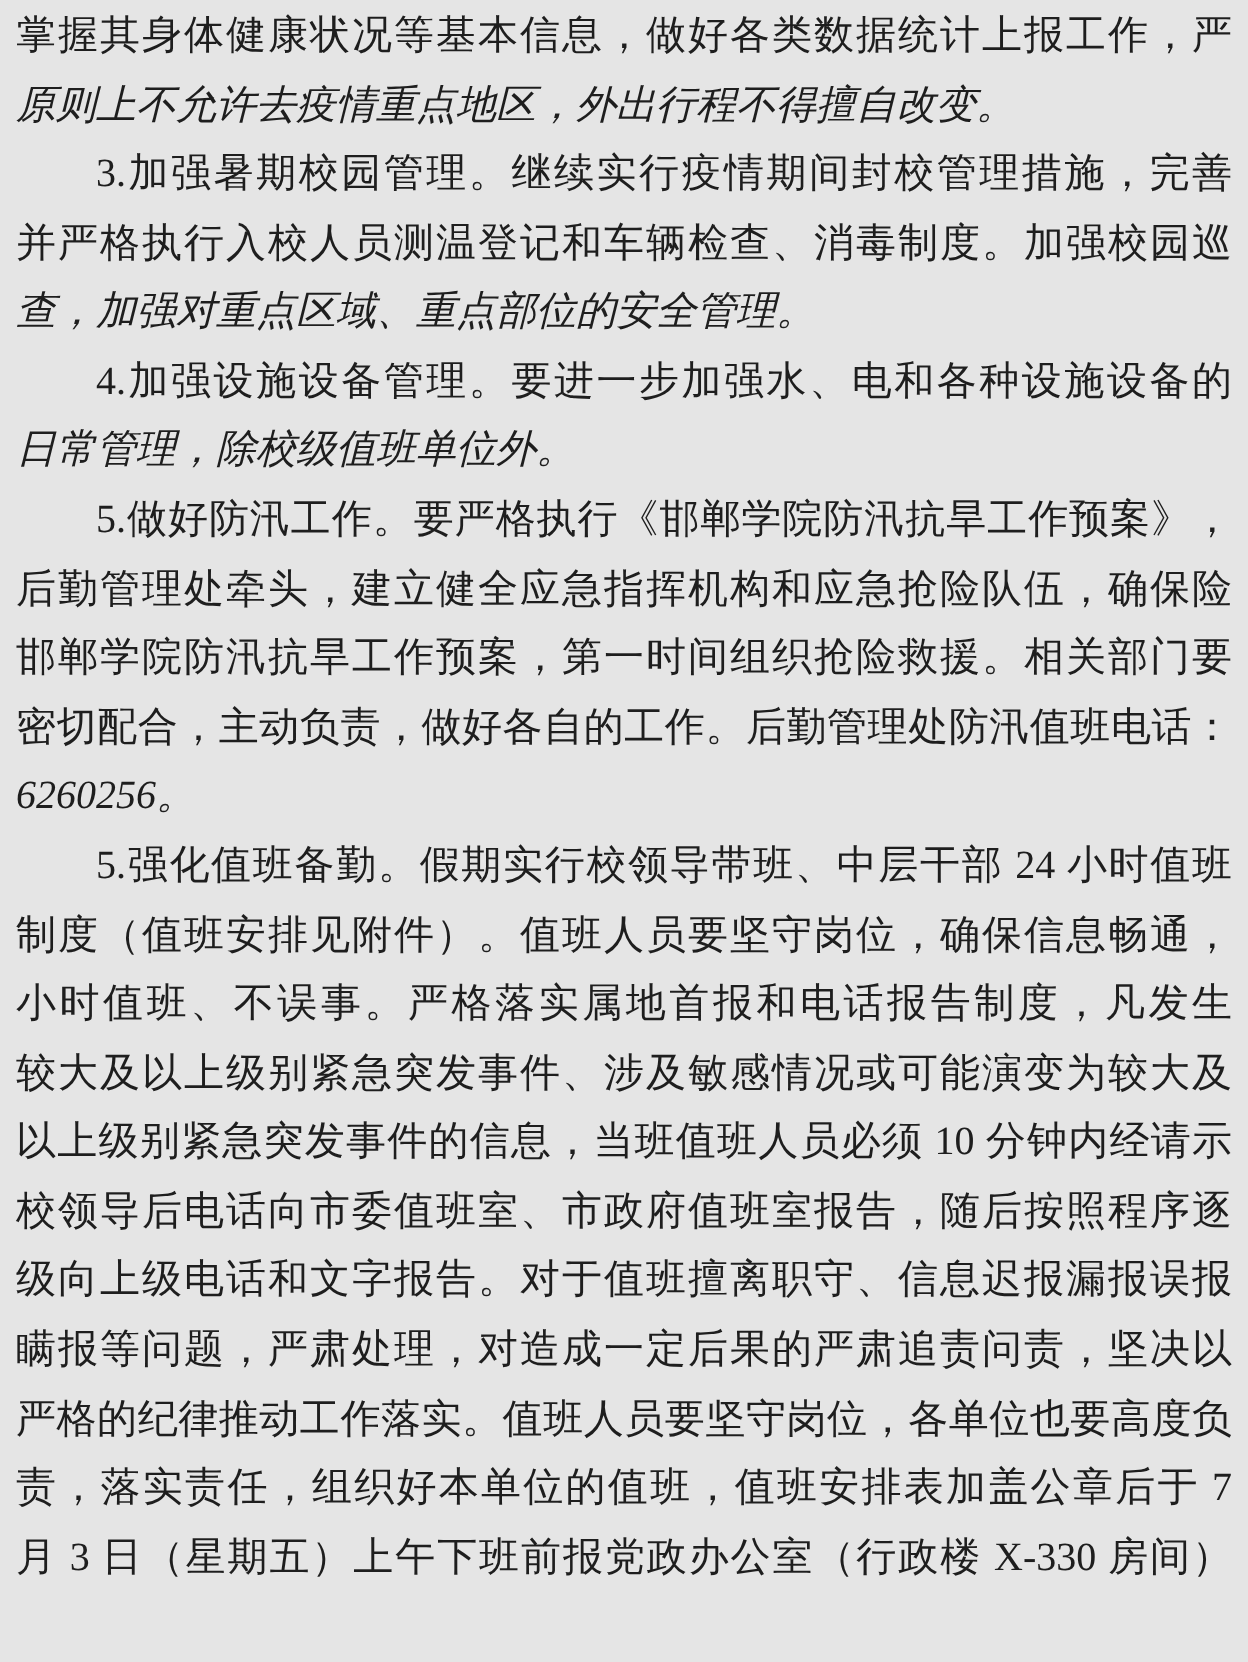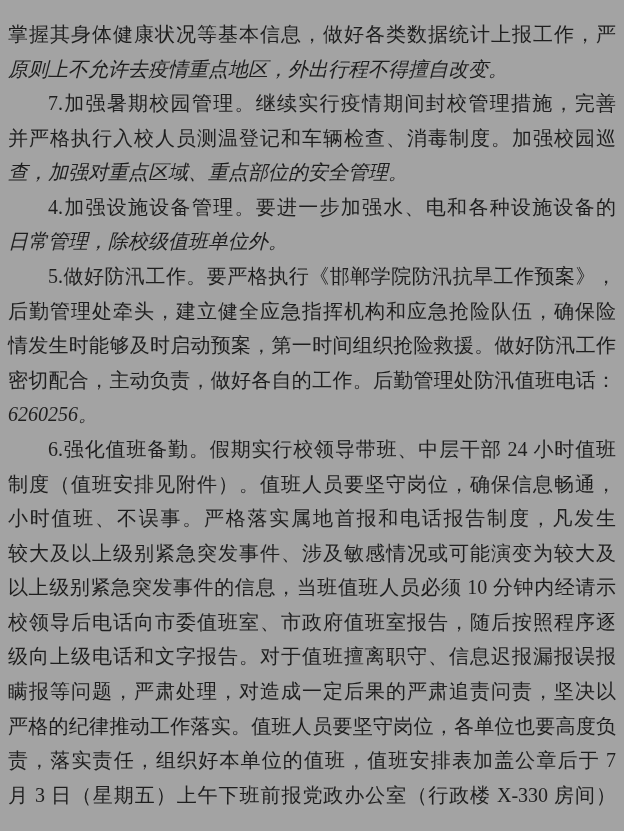--- a/index.html
+++ b/index.html
@@ -4,22 +4,22 @@
 <style>
   html, body {
     margin: 0;
     padding: 0;
     background: #ffffff;
   }
   .page {
     box-sizing: border-box;
     width: 624px;
     height: 831px;
-    background: #a3a3a3;
-    padding: 17px 8px 0 8px;
+    background: #e5e5e5;
+    padding: 1px 8px 0 8px;
     font-family: "Liberation Serif", "DejaVu Serif", serif;
     font-size: 20px;
     color: #1e1e1e;
     overflow: hidden;
   }
   .line {
     height: 34.58px;
     line-height: 34.58px;
     text-align: justify;
     white-space: normal;
@@ -39,31 +39,31 @@
   .line.ind {
     text-indent: 2em;
   }
 </style>
 </head>
 <body>
 
 <div class="page">
   <div class="line j">掌握其身体健康状况等基本信息，做好各类数据统计上报工作，严</div>
   <div class="line end">原则上不允许去疫情重点地区，外出行程不得擅自改变。</div>
-  <div class="line j ind">7.加强暑期校园管理。继续实行疫情期间封校管理措施，完善</div>
+  <div class="line j ind">3.加强暑期校园管理。继续实行疫情期间封校管理措施，完善</div>
   <div class="line j">并严格执行入校人员测温登记和车辆检查、消毒制度。加强校园巡</div>
   <div class="line end">查，加强对重点区域、重点部位的安全管理。</div>
   <div class="line j ind">4.加强设施设备管理。要进一步加强水、电和各种设施设备的</div>
   <div class="line end">日常管理，除校级值班单位外。</div>
   <div class="line j ind">5.做好防汛工作。要严格执行《邯郸学院防汛抗旱工作预案》，</div>
   <div class="line j">后勤管理处牵头，建立健全应急指挥机构和应急抢险队伍，确保险</div>
-  <div class="line j">情发生时能够及时启动预案，第一时间组织抢险救援。做好防汛工作</div>
+  <div class="line j">邯郸学院防汛抗旱工作预案，第一时间组织抢险救援。相关部门要</div>
   <div class="line j">密切配合，主动负责，做好各自的工作。后勤管理处防汛值班电话：</div>
   <div class="line end">6260256。</div>
-  <div class="line j ind">6.强化值班备勤。假期实行校领导带班、中层干部 24 小时值班</div>
+  <div class="line j ind">5.强化值班备勤。假期实行校领导带班、中层干部 24 小时值班</div>
   <div class="line j">制度（值班安排见附件）。值班人员要坚守岗位，确保信息畅通，</div>
   <div class="line j">小时值班、不误事。严格落实属地首报和电话报告制度，凡发生</div>
   <div class="line j">较大及以上级别紧急突发事件、涉及敏感情况或可能演变为较大及</div>
   <div class="line j">以上级别紧急突发事件的信息，当班值班人员必须 10 分钟内经请示</div>
   <div class="line j">校领导后电话向市委值班室、市政府值班室报告，随后按照程序逐</div>
   <div class="line j">级向上级电话和文字报告。对于值班擅离职守、信息迟报漏报误报</div>
   <div class="line j">瞒报等问题，严肃处理，对造成一定后果的严肃追责问责，坚决以</div>
   <div class="line j">严格的纪律推动工作落实。值班人员要坚守岗位，各单位也要高度负</div>
   <div class="line j">责，落实责任，组织好本单位的值班，值班安排表加盖公章后于 7</div>
   <div class="line j">月 3 日（星期五）上午下班前报党政办公室（行政楼 X-330 房间）</div>

